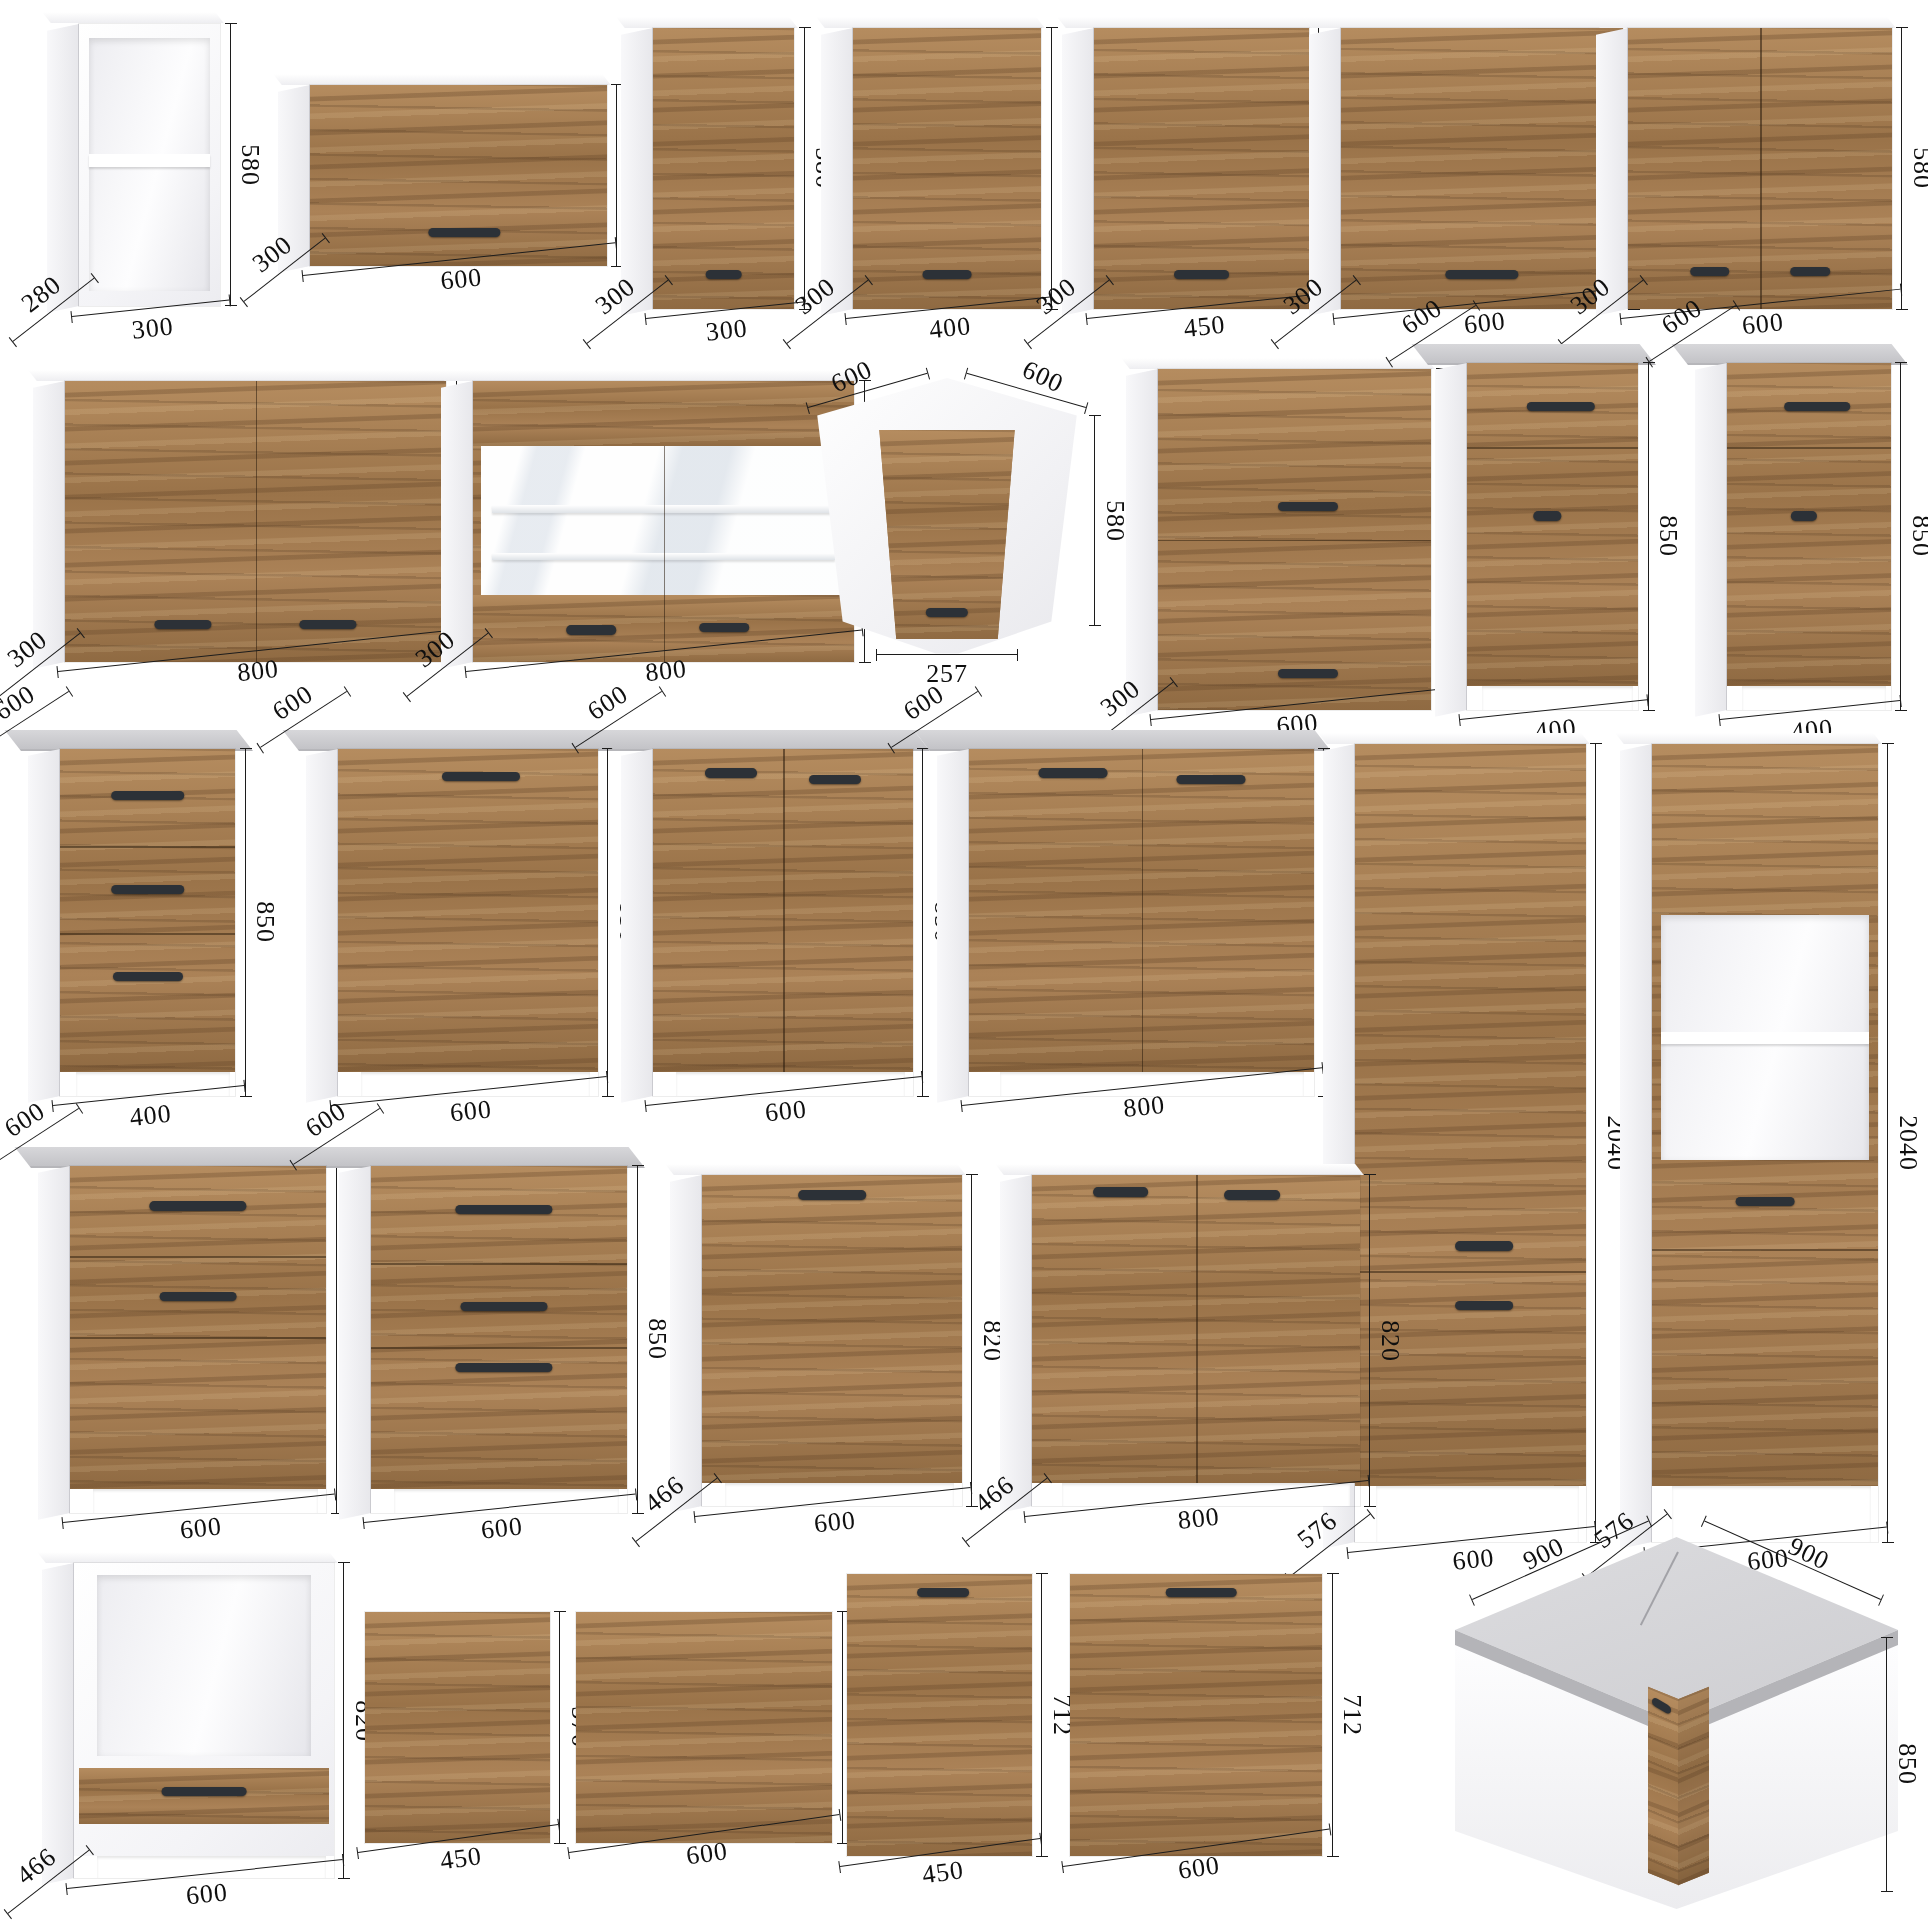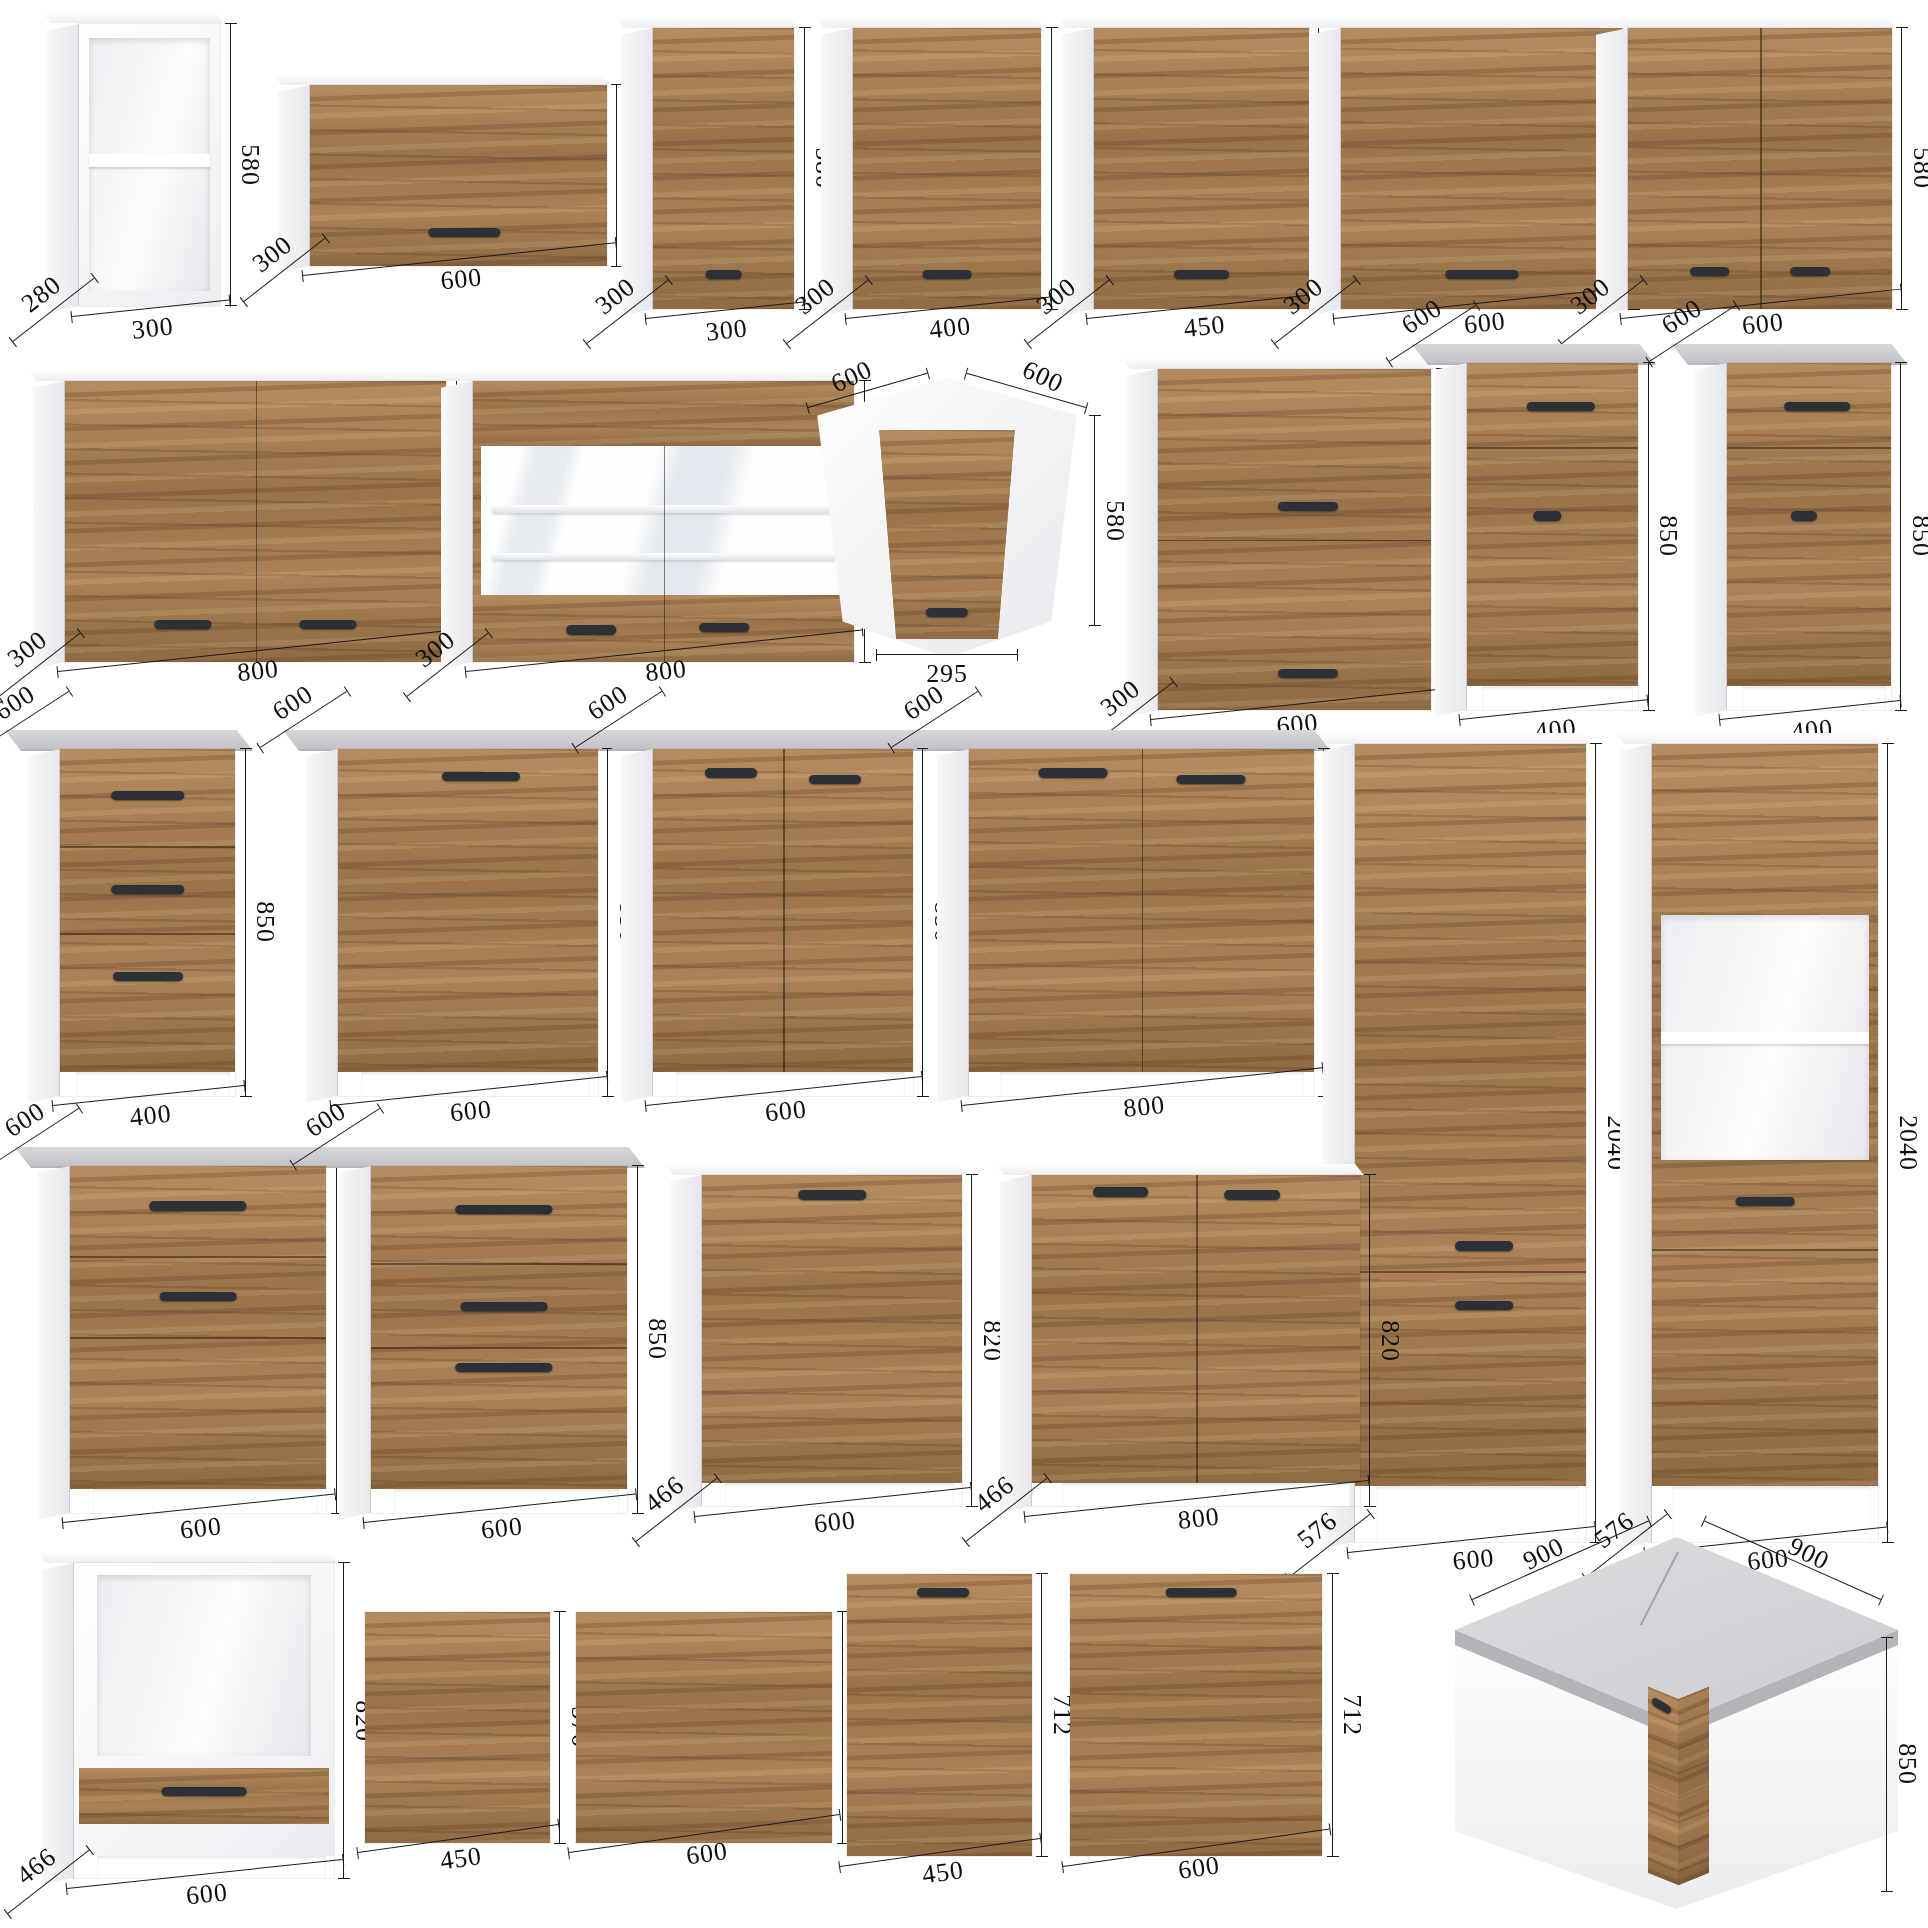--- a/index.html
+++ b/index.html
@@ -242,21 +242,21 @@
       <div class="cpoly wood" style="left: 25%; top: 19%; width: 50%; height: 72%; clip-path: polygon(2% 0px, 98% 0px, 86% 100%, 14% 100%);">
         <div class="handle" style="left: 50%; top: 85%; width: 30%; transform: translateX(-50%);"></div>
       </div>
       <div class="dimtxt" style="left: 24.5px; top: -13px; transform: rotate(-25deg);">600</div>
       <div class="dimh" style="left: 1.9px; top: 32px; width: 124px; transform: rotate(-16deg); transform-origin: left top;"></div>
       <div class="dimtxt" style="right: 24.5px; top: -13px; transform: rotate(25deg);">600</div>
       <div class="dimh" style="right: 1.9px; top: 32px; width: 124px; transform: rotate(16deg); transform-origin: right top;"></div>
       <div class="dimv" style="left: 288px; top: 41px; height: 209px;"></div>
       <div class="dimtxt vtxt" style="left: 294px; top: 146px; transform: translateY(-50%);">580</div>
       <div class="dimh" style="left: 25%; top: 279px; width: 50%;"></div>
-      <div class="dimtxt" style="left: 50%; top: 284px; transform: translateX(-50%);">295</div>
+      <div class="dimtxt" style="left: 50%; top: 284px; transform: translateX(-50%);">257</div>
     </div>
     <div class="tile" style="left: 1126px; top: 369px; width: 348px; height: 397px;">
       <div class="tstrip" style="left: 3.8px; top: -11.3px; width: 305px; height: 11.3px;"></div>
       <div class="side" style="left: 0px; top: 0px; width: 32px; height: 341px;"></div>
       <div class="front" style="left: 32px; top: 0px; width: 273px; height: 341px;">
         <div class="skin wood" style="height: 100%;">
           <div class="hdiv" style="top: 50%;"></div>
           <div class="handle" style="left: 55%; top: 39%; width: 22%; transform: translateX(-50%);"></div>
           <div class="handle" style="left: 55%; top: 88%; width: 22%; transform: translateX(-50%);"></div>
         </div>

